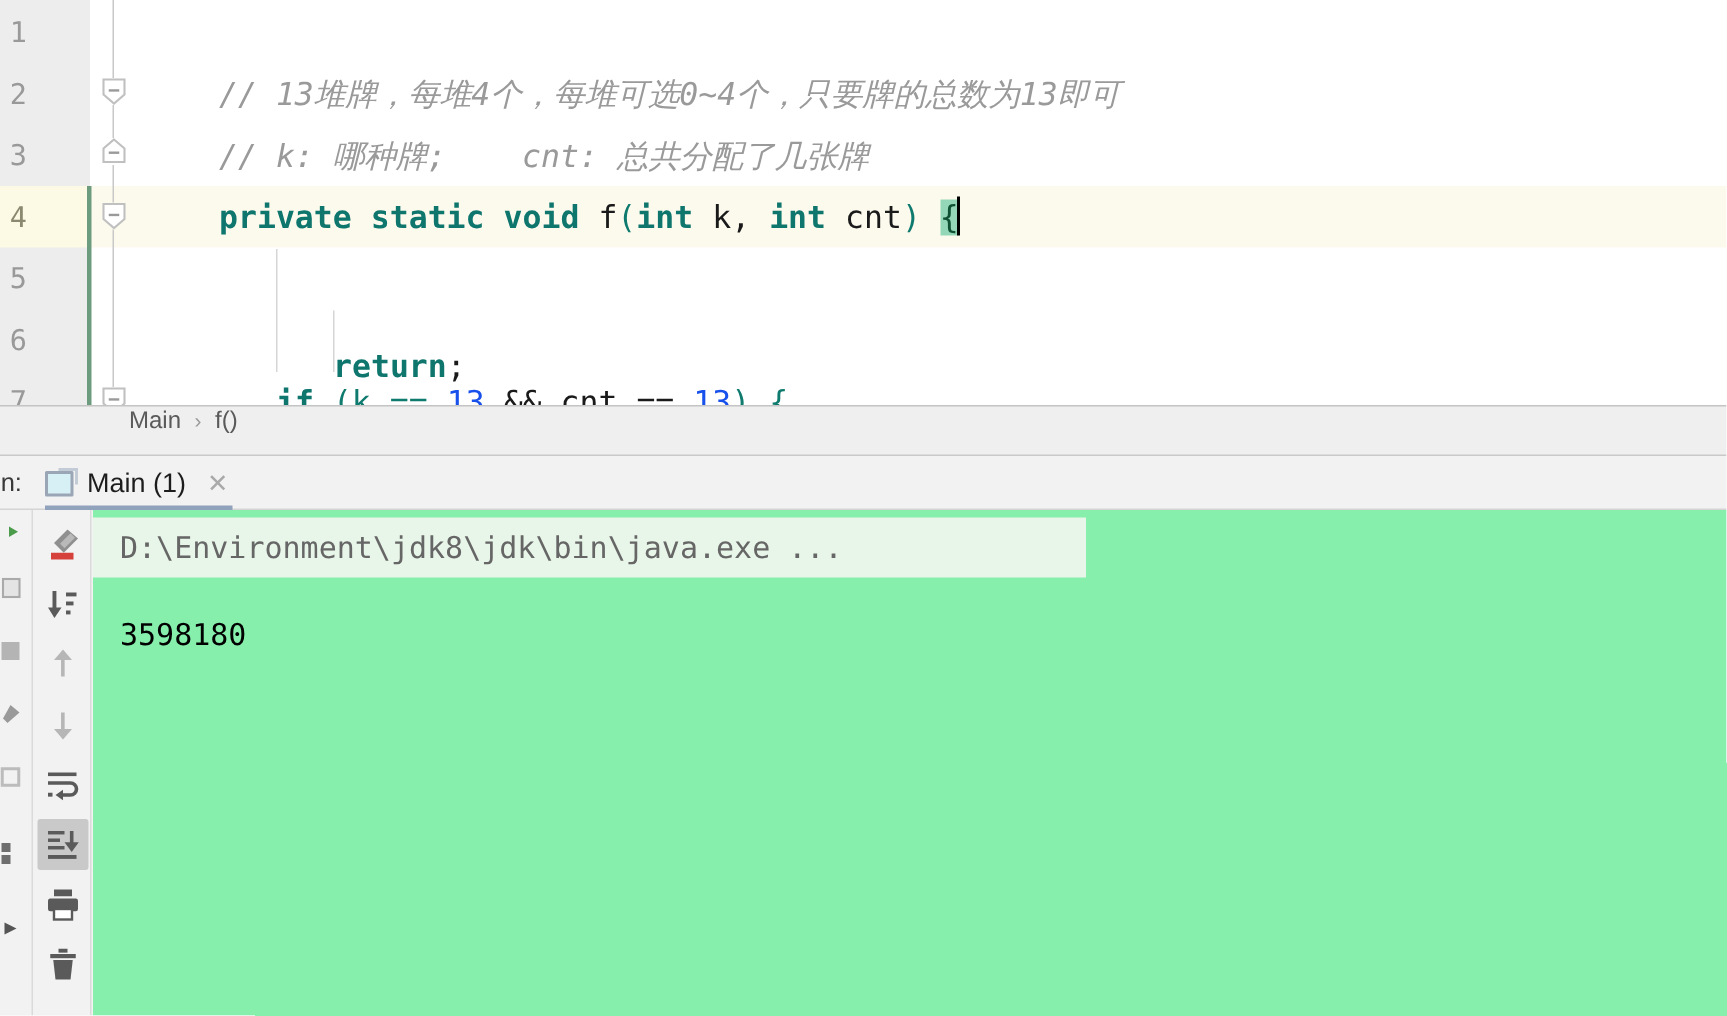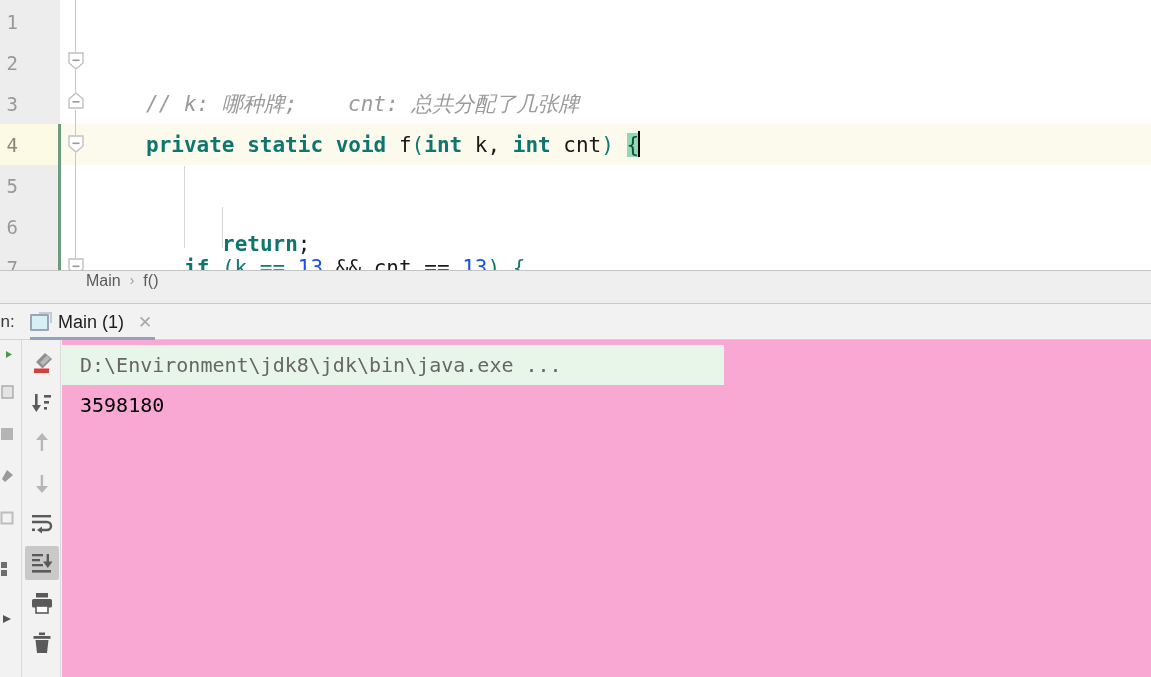--- a/index.html
+++ b/index.html
@@ -237,21 +237,21 @@
     justify-content: center;
     border-radius: 2px;
   }
   .tbtn.selected { background: #c9c9c9; }
 
   
   #console {
     position: absolute;
     left: 62px; top: 36px;
     width: 1089px; height: 337px;
-    background: #f9a8d4;
+    background: #86efac;
     overflow: hidden;
     font-family: "DejaVu Sans Mono", monospace;
     font-size: 20px;
   }
   .cline {
     position: absolute;
     left: 18px;
     height: 40px;
     line-height: 40px;
     white-space: pre;
@@ -320,20 +320,21 @@
         </svg>
       </div>
     </div>
 
     <div id="code-layer">
 
       <div class="indent-guide" style="left:184px; top:166px; height:82px;"></div>
       <div class="indent-guide" style="left:222px; top:207px; height:41px;"></div>
 
       
+      <div class="codeline" style="top:43px;"><span class="cmt">// 13堆牌，每堆4个，每堆可选0~4个，只要牌的总数为13即可</span></div>
 
       
       <div class="codeline" style="top:84px;"><span class="cmt">// k: 哪种牌;    cnt: 总共分配了几张牌</span></div>
 
       
       <div class="codeline" style="top:125px;"><span class="kw">private</span><span class="plain"> </span><span class="kw">static</span><span class="plain"> </span><span class="kw">void</span><span class="plain"> </span><span class="plain">f</span><span class="paren">(</span><span class="kw">int</span><span class="plain"> k, </span><span class="kw">int</span><span class="plain"> cnt</span><span class="paren">)</span><span class="plain"> </span><span class="brace-hl">{</span><span class="caret"></span></div>
 
       
 
       
@@ -469,16 +470,16 @@
         <svg width="26" height="26" viewBox="0 0 26 26">
           <rect x="10" y="2.5" width="6" height="2.6" fill="#5a5a5a"></rect>
           <rect x="4.5" y="6" width="17" height="2.8" fill="#5a5a5a"></rect>
           <path d="M6.5 10 H19.5 L18 23 H8 Z" fill="#5a5a5a"></path>
         </svg>
       </div>
     </div>
 
     <div id="console">
       <div class="cline cmdline" style="top:5px;">D:\Environment\jdk8\jdk\bin\java.exe ...</div>
-      <div class="cline stdout" style="top:45px;text-align:center;">3598180</div>
+      <div class="cline stdout" style="top:63px;text-align:center;">3598180</div>
     </div>
   </div>
 </div>
 
 </body></html>

